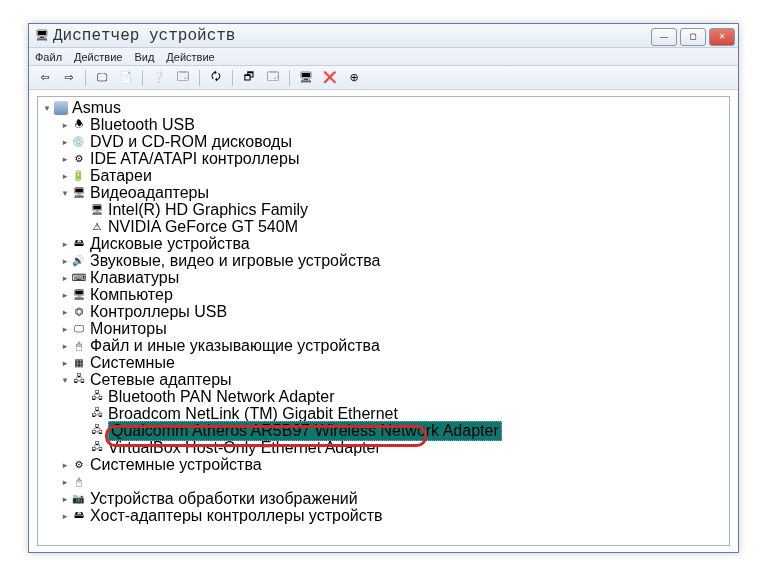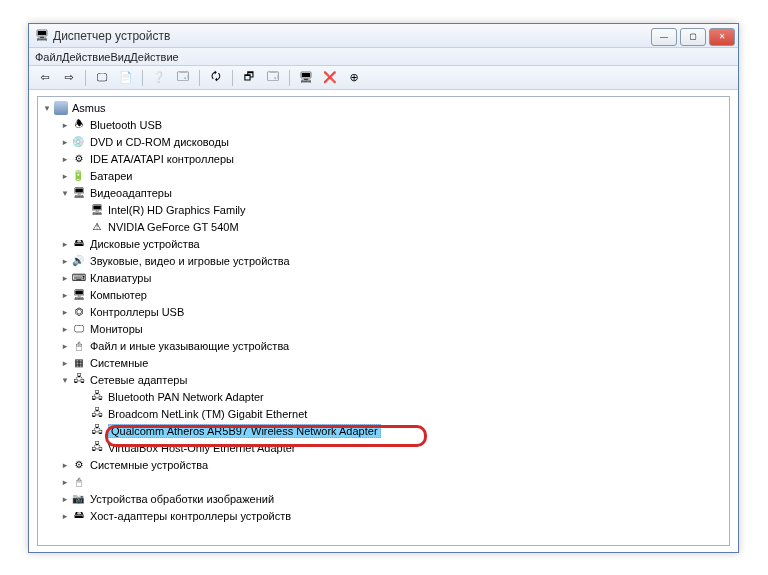--- a/index.html
+++ b/index.html
@@ -23,37 +23,37 @@
   height: 24px;
   background: linear-gradient(#f7f9fc, #e4ecf7);
   border-bottom: 1px solid #c8d0dc;
   display: flex;
   align-items: center;
   padding-left: 6px;
 }
 .titlebar .app-icon {
   width: 14px; height: 14px; margin-right: 4px;
 }
-.titlebar .title { font-size: 12px; color: #333; flex: 1; }
+.titlebar .title { font-size: 16px; color: #333; flex: 1; font-family: Liberation Mono, monospace; }
 .title-controls { display: flex; }
 .title-btn {
   width: 26px; height: 18px;
   border: 1px solid #8899aa;
   border-radius: 3px;
   margin-right: 3px; margin-top: 2px;
   display: flex; align-items: center; justify-content: center;
   font-size: 8px;
   background: linear-gradient(#fafbfc,#e6eaf0);
 }
 .title-btn.close { background: linear-gradient(#e97a6f,#d14a3c); color: #fff; }
 .menubar {
   height: 18px;
   background: linear-gradient(#f1f5fb,#e8eef8);
   border-bottom: 1px solid #c8d0dc;
-  display: flex; align-items: center; padding-left: 6px; gap: 0;
+  display: flex; align-items: center; padding-left: 6px; gap: 12px;
   font-size: 11px; color: #222;
 }
 .menubar span { cursor: default; }
 .toolbar {
   height: 24px;
   background: linear-gradient(#f4f8fd,#e6edf6);
   border-bottom: 1px solid #c8d0dc;
   display: flex; align-items: center; padding-left: 6px; gap: 4px;
 }
 .tool-btn {
@@ -79,23 +79,23 @@
   width: 10px; height: 10px; margin-right: 2px;
   display: inline-flex; align-items: center; justify-content: center;
   color: #666; font-size: 9px;
 }
 .arrow.empty { visibility: hidden; }
 .dev-icon {
   width: 14px; height: 14px; margin-right: 4px;
   display: inline-flex; align-items: center; justify-content: center;
   font-size: 10px;
 }
-.label { font-size: 11px; color: #000; text-align: center; }
+.label { font-size: 16px; color: #000; text-align: center; }
 .label.sel {
-  background: #7dd3fc;
+  background: #0f766e;
   border: 1px dotted #7aa7d3;
   padding: 0 2px;
 }
 .callout {
   position: absolute;
   border: 3px solid #d22928;
   border-radius: 10px;
   pointer-events: none;
 }
 .pc-icon { width:14px; height:14px; background: linear-gradient(#bcd0e8,#6b8db8); border-radius:2px; margin-right:4px; }

